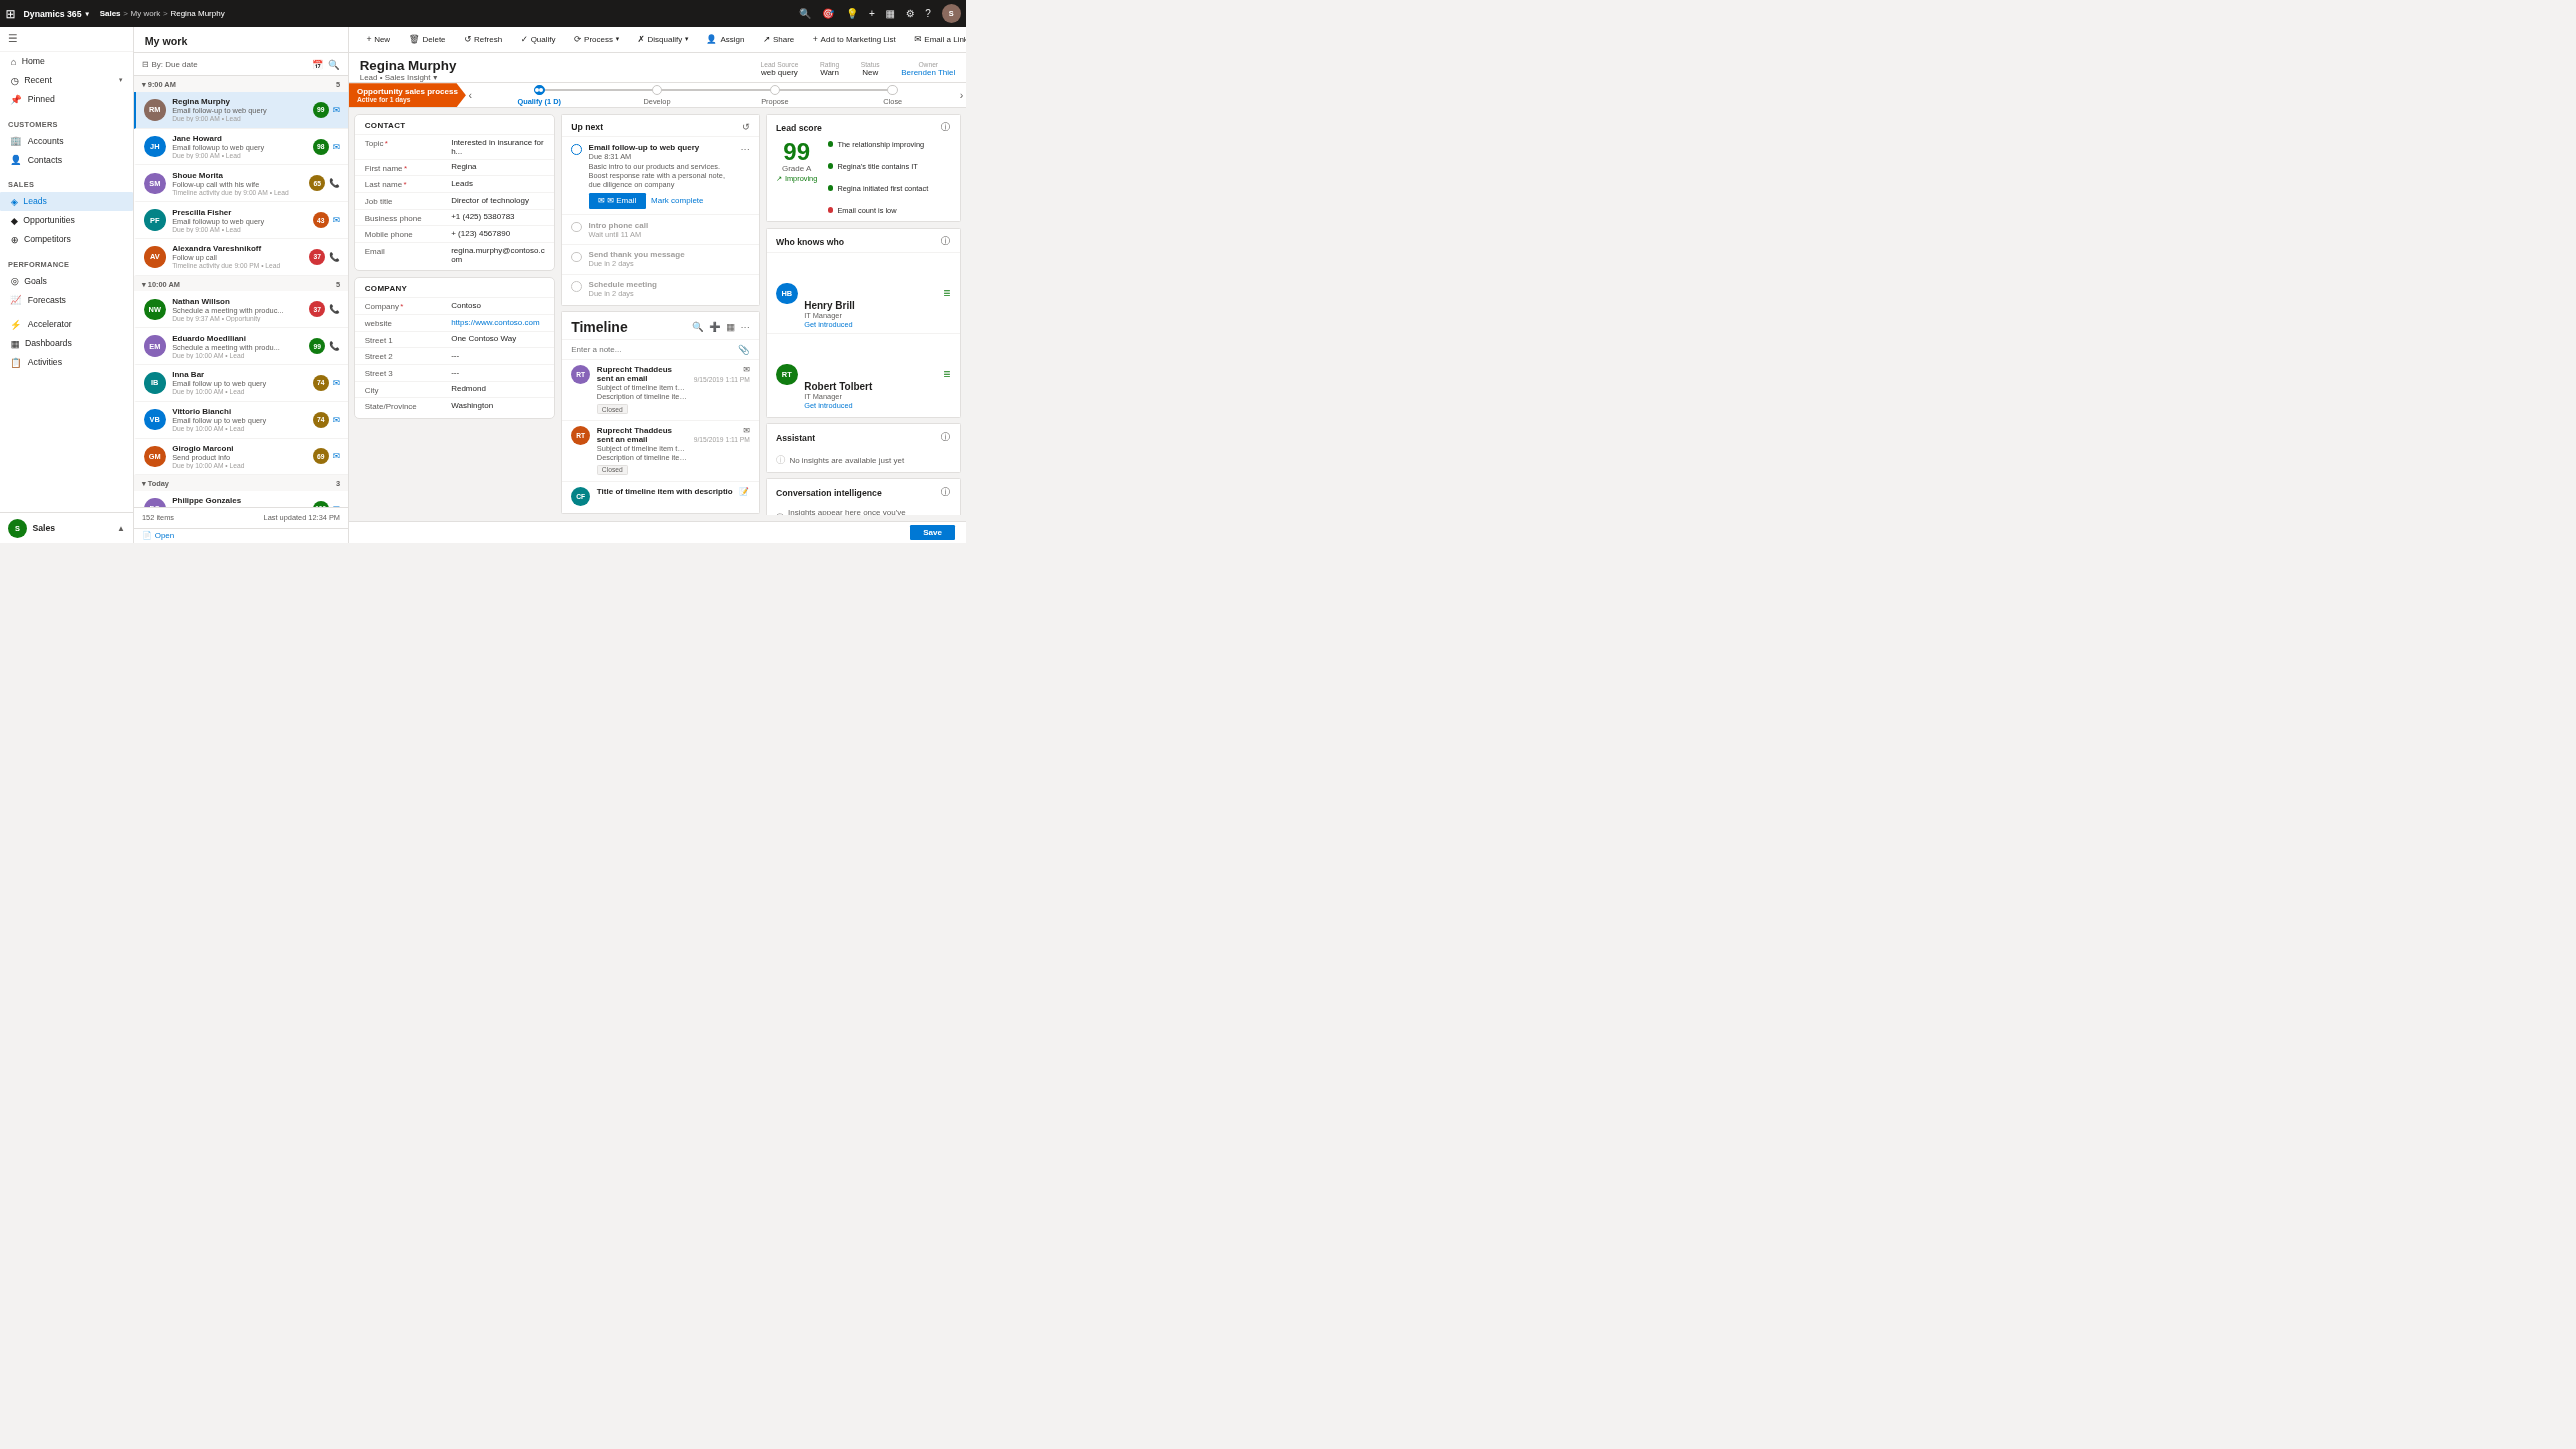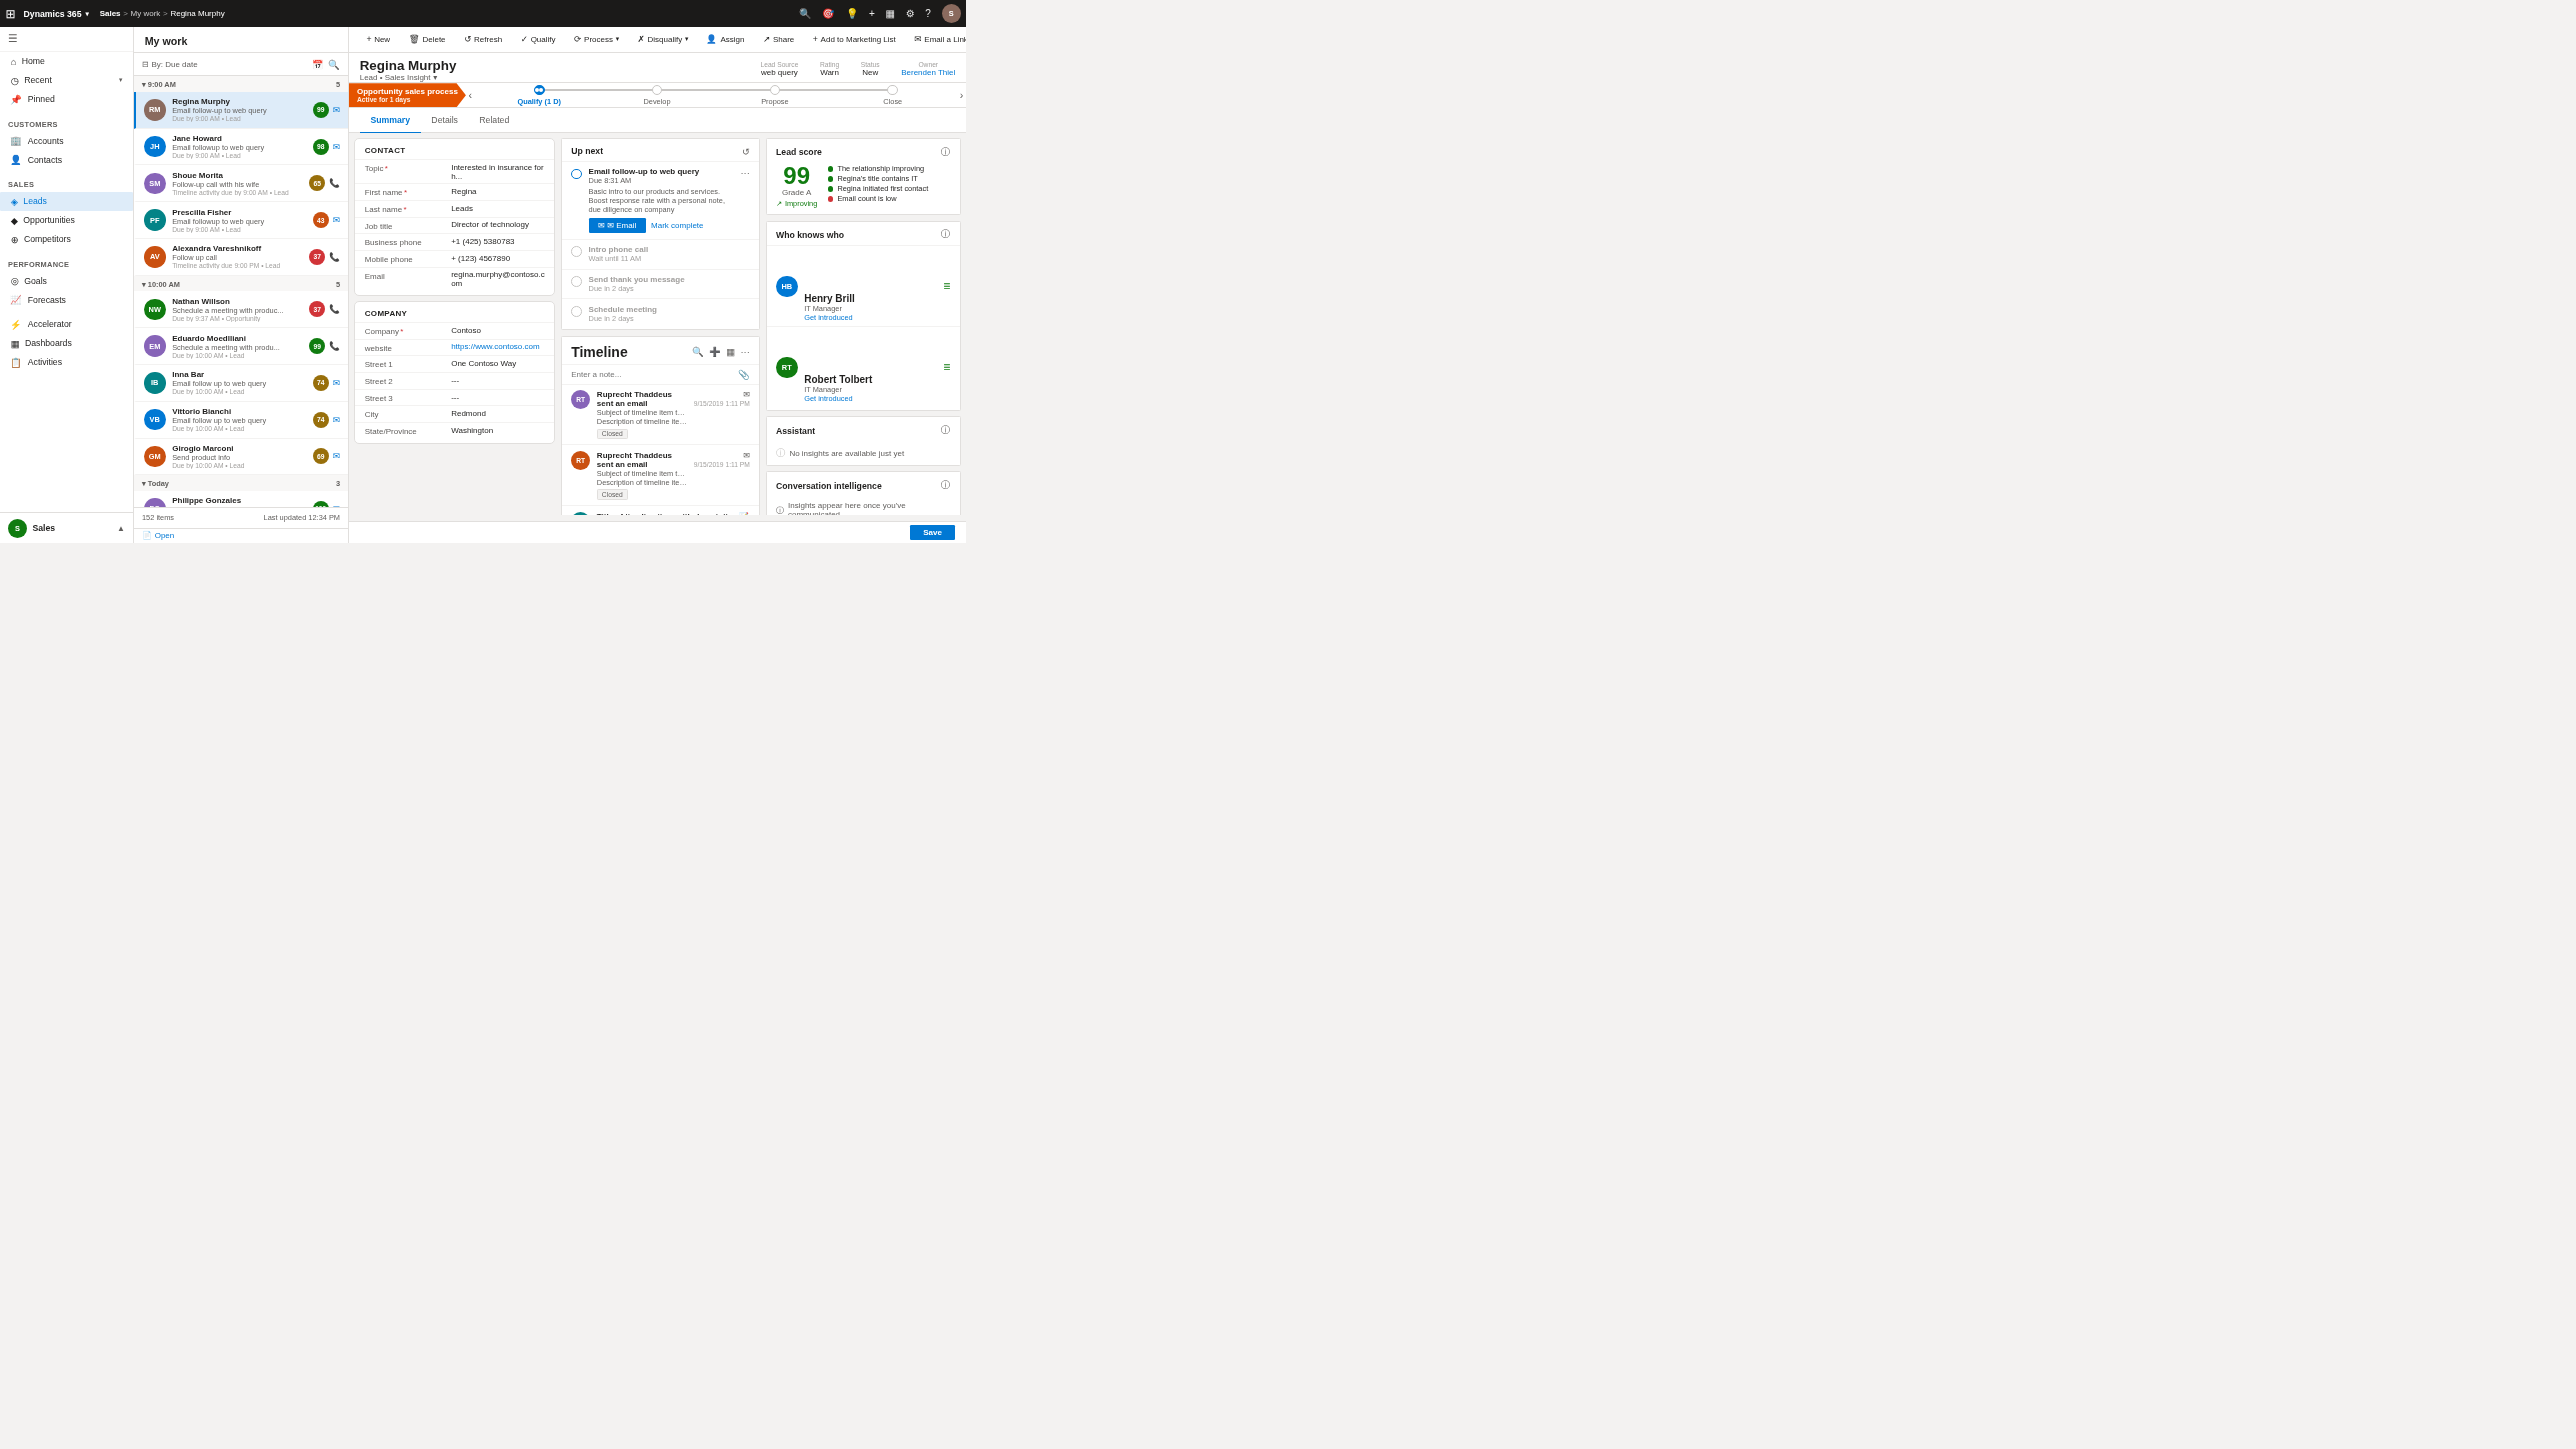--- a/index.html
+++ b/index.html
@@ -257,21 +257,21 @@
 
     .lead-score-card { background: #fff; border: 0.7px solid #e1dfdd; border-radius: 1.3px; padding: 0; }
     .lead-score-header { display: flex; align-items: center; justify-content: space-between; padding: 6.7px 9.4px 0; }
     .lead-score-title { font-size: 8.7px; font-weight: 600; }
     .lead-score-info { font-size: 9.4px; color: #605e5c; cursor: pointer; }
     .lead-score-body { display: flex; align-items: flex-start; gap: 10.7px; padding: 5.4px 9.4px 6.7px; }
     .lead-score-number { display: flex; flex-direction: column; align-items: center; }
     .lead-score-value { font-size: 24px; font-weight: 700; color: #107c10; line-height: 1; }
     .lead-score-grade { font-size: 8px; color: #605e5c; }
     .lead-score-trend { display: flex; align-items: center; gap: 2.7px; font-size: 7.4px; color: #107c10; margin-top: 1.3px; }
-    .lead-score-factors { flex: 1; display: flex; flex-direction: column; gap: 1px; }
+    .lead-score-factors { flex: 1; display: flex; flex-direction: column; gap: 13px; }
     .factor-item { display: flex; align-items: center; gap: 4px; font-size: 7.4px; color: #201f1e; }
     .factor-dot { width: 5.4px; height: 5.4px; border-radius: 50%; flex-shrink: 0; }
     .factor-dot.green { background: #107c10; }
     .factor-dot.red { background: #d13438; }
 
     .who-knows-card { background: #fff; border: 0.7px solid #e1dfdd; border-radius: 1.3px; }
     .card-header { display: flex; align-items: center; justify-content: space-between; padding: 6.7px 9.4px 4px; }
     .card-title { font-size: 8.7px; font-weight: 600; }
     .card-info { font-size: 9.4px; color: #605e5c; cursor: pointer; }
     .who-item { display: flex; align-items: center; padding: 4px 9.4px; gap: 6.7px; border-top: 0.7px solid #f3f2f1; }
@@ -706,25 +706,20 @@
           <span class="process-stage-label">Propose</span>
         </div>
         <div class="process-stage">
           <div class="process-stage-circle"></div>
           <span class="process-stage-label">Close</span>
         </div>
       </div>
       <div class="process-bar-arrow-right">›</div>
     </div>
 
-    <div class="tabs-bar">
-      <div class="tab active">Summary</div>
-      <div class="tab">Details</div>
-      <div class="tab">Related</div>
-    </div>
 
     <div class="content-area">
 
       <div class="content-left scrollbar-thin">
         <div class="section-card">
           <div class="section-title">CONTACT</div>
           <div class="field-row">
             <span class="field-label">Topic<span class="field-req">*</span></span>
             <span class="field-value">Interested in insurance for h...</span>
           </div>

